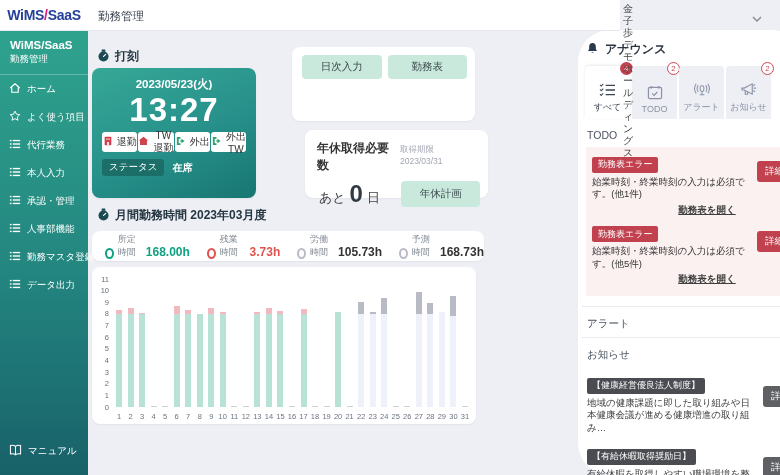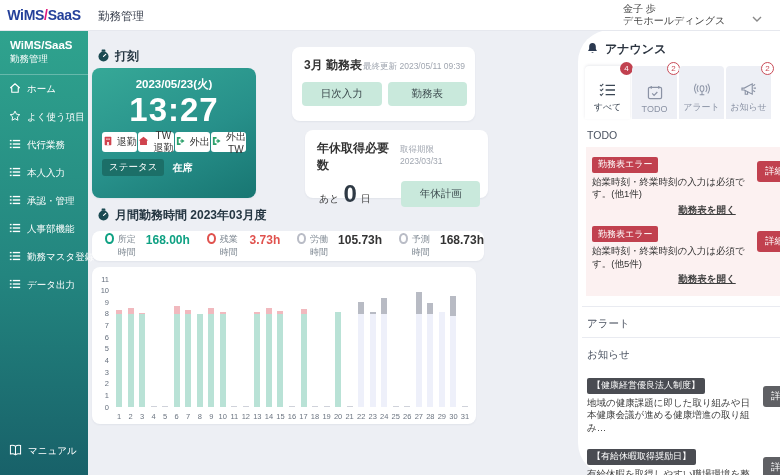--- a/index.html
+++ b/index.html
@@ -1,20 +1,20 @@
 <!DOCTYPE html>
 <html><head>
 <meta charset="utf-8">
 <style>
   html,body{margin:0;padding:0;}
   body{width:780px;height:475px;background:#edeff4;font-family:"Liberation Sans","DejaVu Sans",sans-serif;overflow:hidden;}
   #page{position:relative;width:780px;height:475px;}
 
   
-  #header{position:absolute;left:0;top:0;width:780px;height:30px;background:#fff;border-bottom:1px solid #e6e8ee;z-index:5;}
+  #header{position:absolute;left:0;top:0;width:620px;height:30px;background:#fff;border-bottom:1px solid #e6e8ee;z-index:5;}
   #logo{position:absolute;left:0;top:0;width:88px;height:30px;display:flex;align-items:center;justify-content:center;font-weight:bold;font-size:14px;letter-spacing:-0.3px;}
   #logo .b{color:#24409a;} #logo .p{color:#e0197d;}
   #app-title{position:absolute;left:98px;top:9px;font-size:11.5px;color:#3c4250;}
   #user{position:absolute;left:623px;top:3px;font-size:10px;color:#444;line-height:12px;}
   #user-chevron{position:absolute;left:752px;top:9px;color:#888;}
 
   
   #sidebar{position:absolute;left:0;top:30px;width:88px;height:445px;background:linear-gradient(180deg,#2fa38e 0%,#23857f 55%,#186169 100%);color:#fff;}
   #sb-title{padding:9px 10px 8px 10px;border-bottom:1px solid rgba(255,255,255,0.28);}
   #sb-title .l1{font-size:11.5px;font-weight:bold;}
@@ -40,27 +40,27 @@
   
   #ts-card{left:292px;top:47px;width:183px;height:74px;}
   #lv-card{left:292px;top:130px;width:183px;height:68px;margin-left:13px;}
   .card-head{display:flex;align-items:baseline;justify-content:space-between;padding:10px 10px 0 12px;}
   .card-title{font-size:12px;font-weight:bold;color:#333;}
   .card-sub{font-size:8.5px;color:#a0a6b0;}
   .mint-row{display:flex;gap:6px;padding:8px 8px 0 10px;}
   .mint-btn{flex:1;background:#c9e9dc;border:none;border-radius:4px;height:24px;font-size:10.5px;color:#3c4a4e;font-family:inherit;cursor:pointer;}
   #lv-body{display:flex;align-items:center;padding:6px 8px 0 14px;}
   #lv-remaining{display:flex;align-items:baseline;gap:4px;width:84px;}
-  #lv-prefix,#lv-suffix{font-size:10px;color:#444;}
+  #lv-prefix,#lv-suffix{font-size:13px;color:#444;}
   #lv-value{font-size:24px;font-weight:bold;color:#2f3a45;}
   #lv-btn{width:80px;background:#c9e9dc;border:none;border-radius:4px;height:26px;font-size:10.5px;color:#3c4a4e;font-family:inherit;cursor:pointer;}
 
   
   #stats-card{left:92px;top:231px;width:379px;height:30px;display:flex;align-items:center;gap:17px;padding-left:13px;}
-  .stat{display:flex;align-items:flex-start;gap:4px;}
+  .stat{display:flex;align-items:flex-end;gap:4px;}
   .stat-ring{width:7px;height:7px;border-radius:50%;border:2.5px solid #999;}
   .stat-label{font-size:9px;color:#7d8791;}
   .stat-value{font-size:12px;font-weight:bold;color:#333;}
 
   
   #chart-card{left:92px;top:267px;width:384px;height:157px;}
   #plot{position:absolute;left:24px;right:8px;top:7px;bottom:17px;}
   #yaxis{position:absolute;left:2px;top:7px;bottom:17px;width:18px;}
   .ytick{position:absolute;right:3px;font-size:7.5px;color:#66707e;transform:translateY(4px);}
   #bars{position:absolute;left:0;right:0;top:0;bottom:0;display:flex;justify-content:space-between;align-items:flex-end;}
@@ -269,24 +269,20 @@
           <span>外出TW</span>
         </button>
       </div>
     <div id="clock-status">
       <span id="status-badge">ステータス</span>
       <span id="status-value">在席</span>
     </div>
   </div>
 
   <div id="ts-card" class="card">
-    <div class="card-head">
-      <span class="card-title">3月 勤務表</span>
-      <span class="card-sub"><span>最終更新</span> <span>2023/05/11 09:39</span></span>
-    </div>
     <div class="mint-row" id="ts-btns">
         <button class="mint-btn">日次入力</button>
         <button class="mint-btn">勤務表</button>
       </div>
   </div>
 
   <div id="lv-card" class="card">
     <div class="card-head">
       <span class="card-title">年休取得必要数</span>
       <span class="card-sub"><span>取得期限</span> <span>2023/03/31</span></span>

